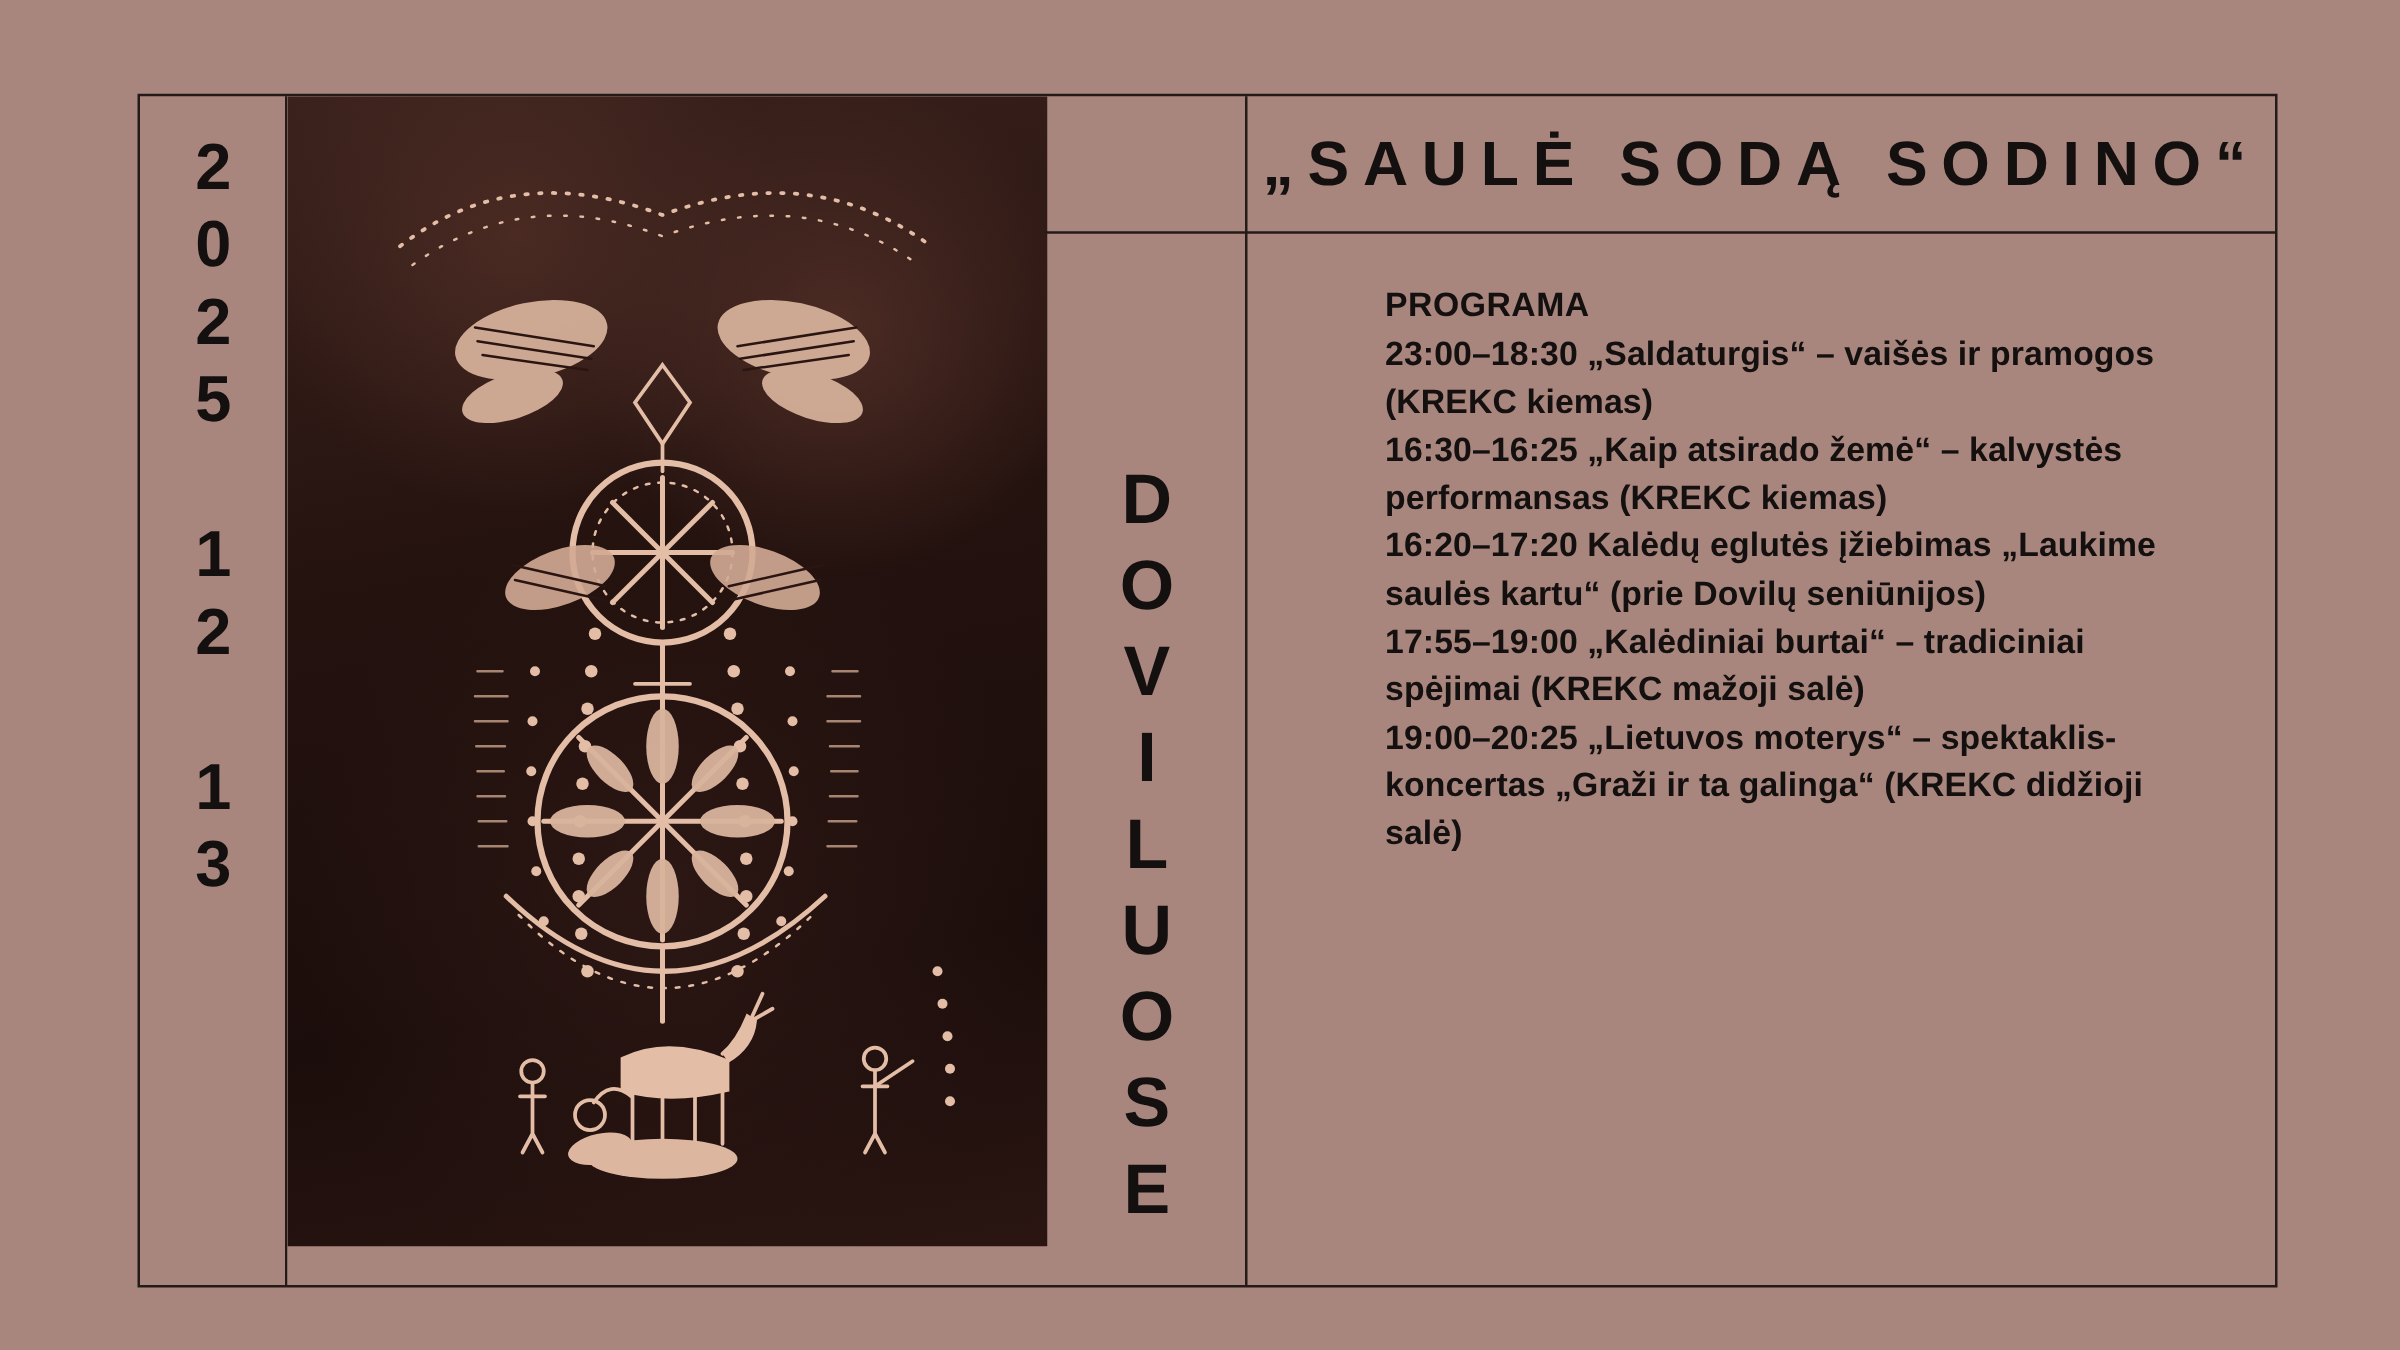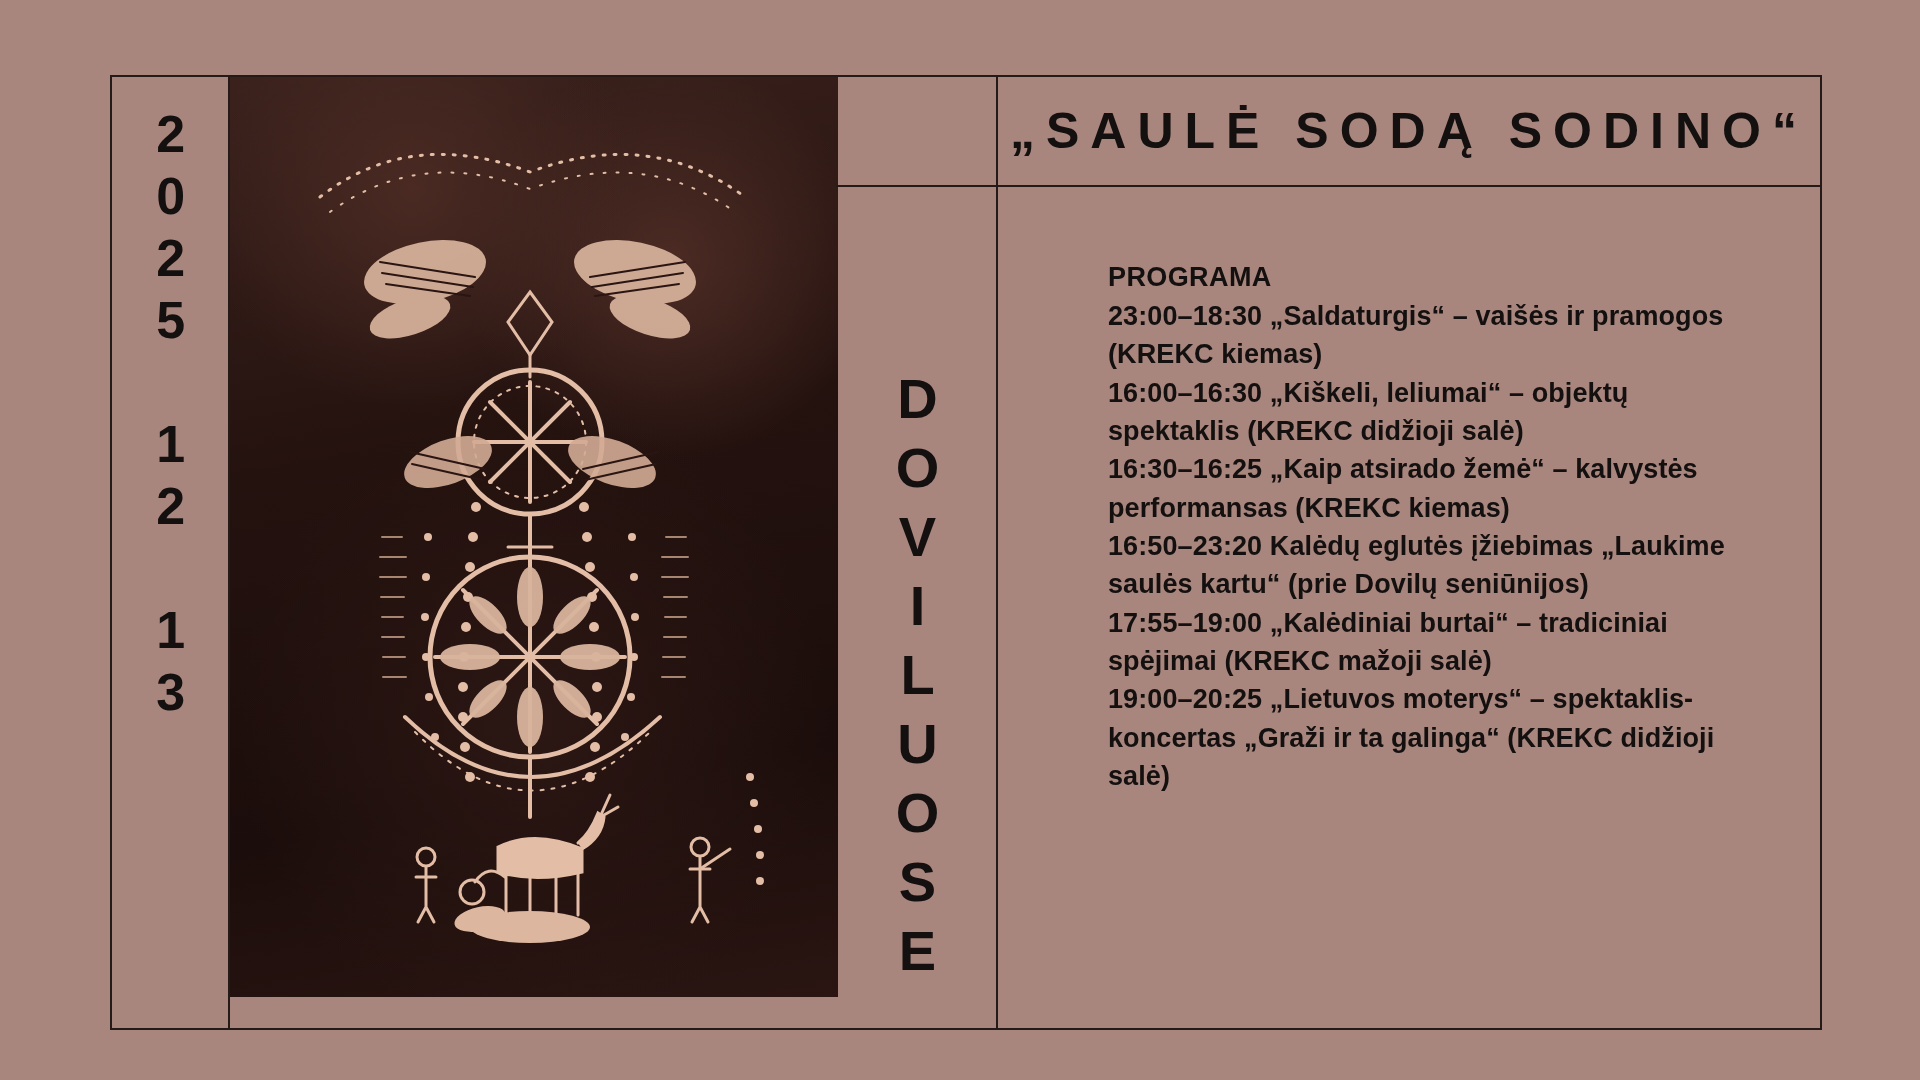--- a/index.html
+++ b/index.html
@@ -96,21 +96,20 @@
     line-height: 1;
     white-space: nowrap;
   }
 
   
   .right-col {
     flex: 1 1 auto;
     display: flex;
     flex-direction: column;
     position: relative;
-    gap: 33px;
   }
   .title-bar {
     height: 110px;
     flex: 0 0 110px;
     border-bottom: 2px solid #241b19;
     display: flex;
     align-items: center;
     justify-content: center;
     box-sizing: border-box;
     
@@ -307,22 +306,21 @@
   </div>
 
   <div class="right-col">
     <div class="title-bar">
       <div class="title-text">„SAULĖ SODĄ SODINO“</div>
     </div>
     <div class="program-area">
       <div class="program-heading">PROGRAMA</div>
       <ul class="program-list">
         <li>23:00–18:30 „Saldaturgis“ – vaišės ir pramogos (KREKC kiemas)</li>
-        <li>16:00–16:30 „Kiškeli, leliumai“ – objektų spektaklis (KREKC  didžioji salė)</li>
         <li>16:30–16:25 „Kaip atsirado žemė“ – kalvystės performansas (KREKC kiemas)</li>
-        <li>16:50–23:20 Kalėdų eglutės įžiebimas „Laukime saulės kartu“ (prie Dovilų seniūnijos)</li>
+        <li>16:20–17:20 Kalėdų eglutės įžiebimas „Laukime saulės kartu“ (prie Dovilų seniūnijos)</li>
         <li>17:55–19:00 „Kalėdiniai burtai“ – tradiciniai spėjimai (KREKC  mažoji salė)</li>
         <li>19:00–20:25 „Lietuvos moterys“ – spektaklis-koncertas „Graži ir ta galinga“ (KREKC  didžioji salė)</li>
       </ul>
     </div>
   </div>
 
 </div>
 
 </body></html>

